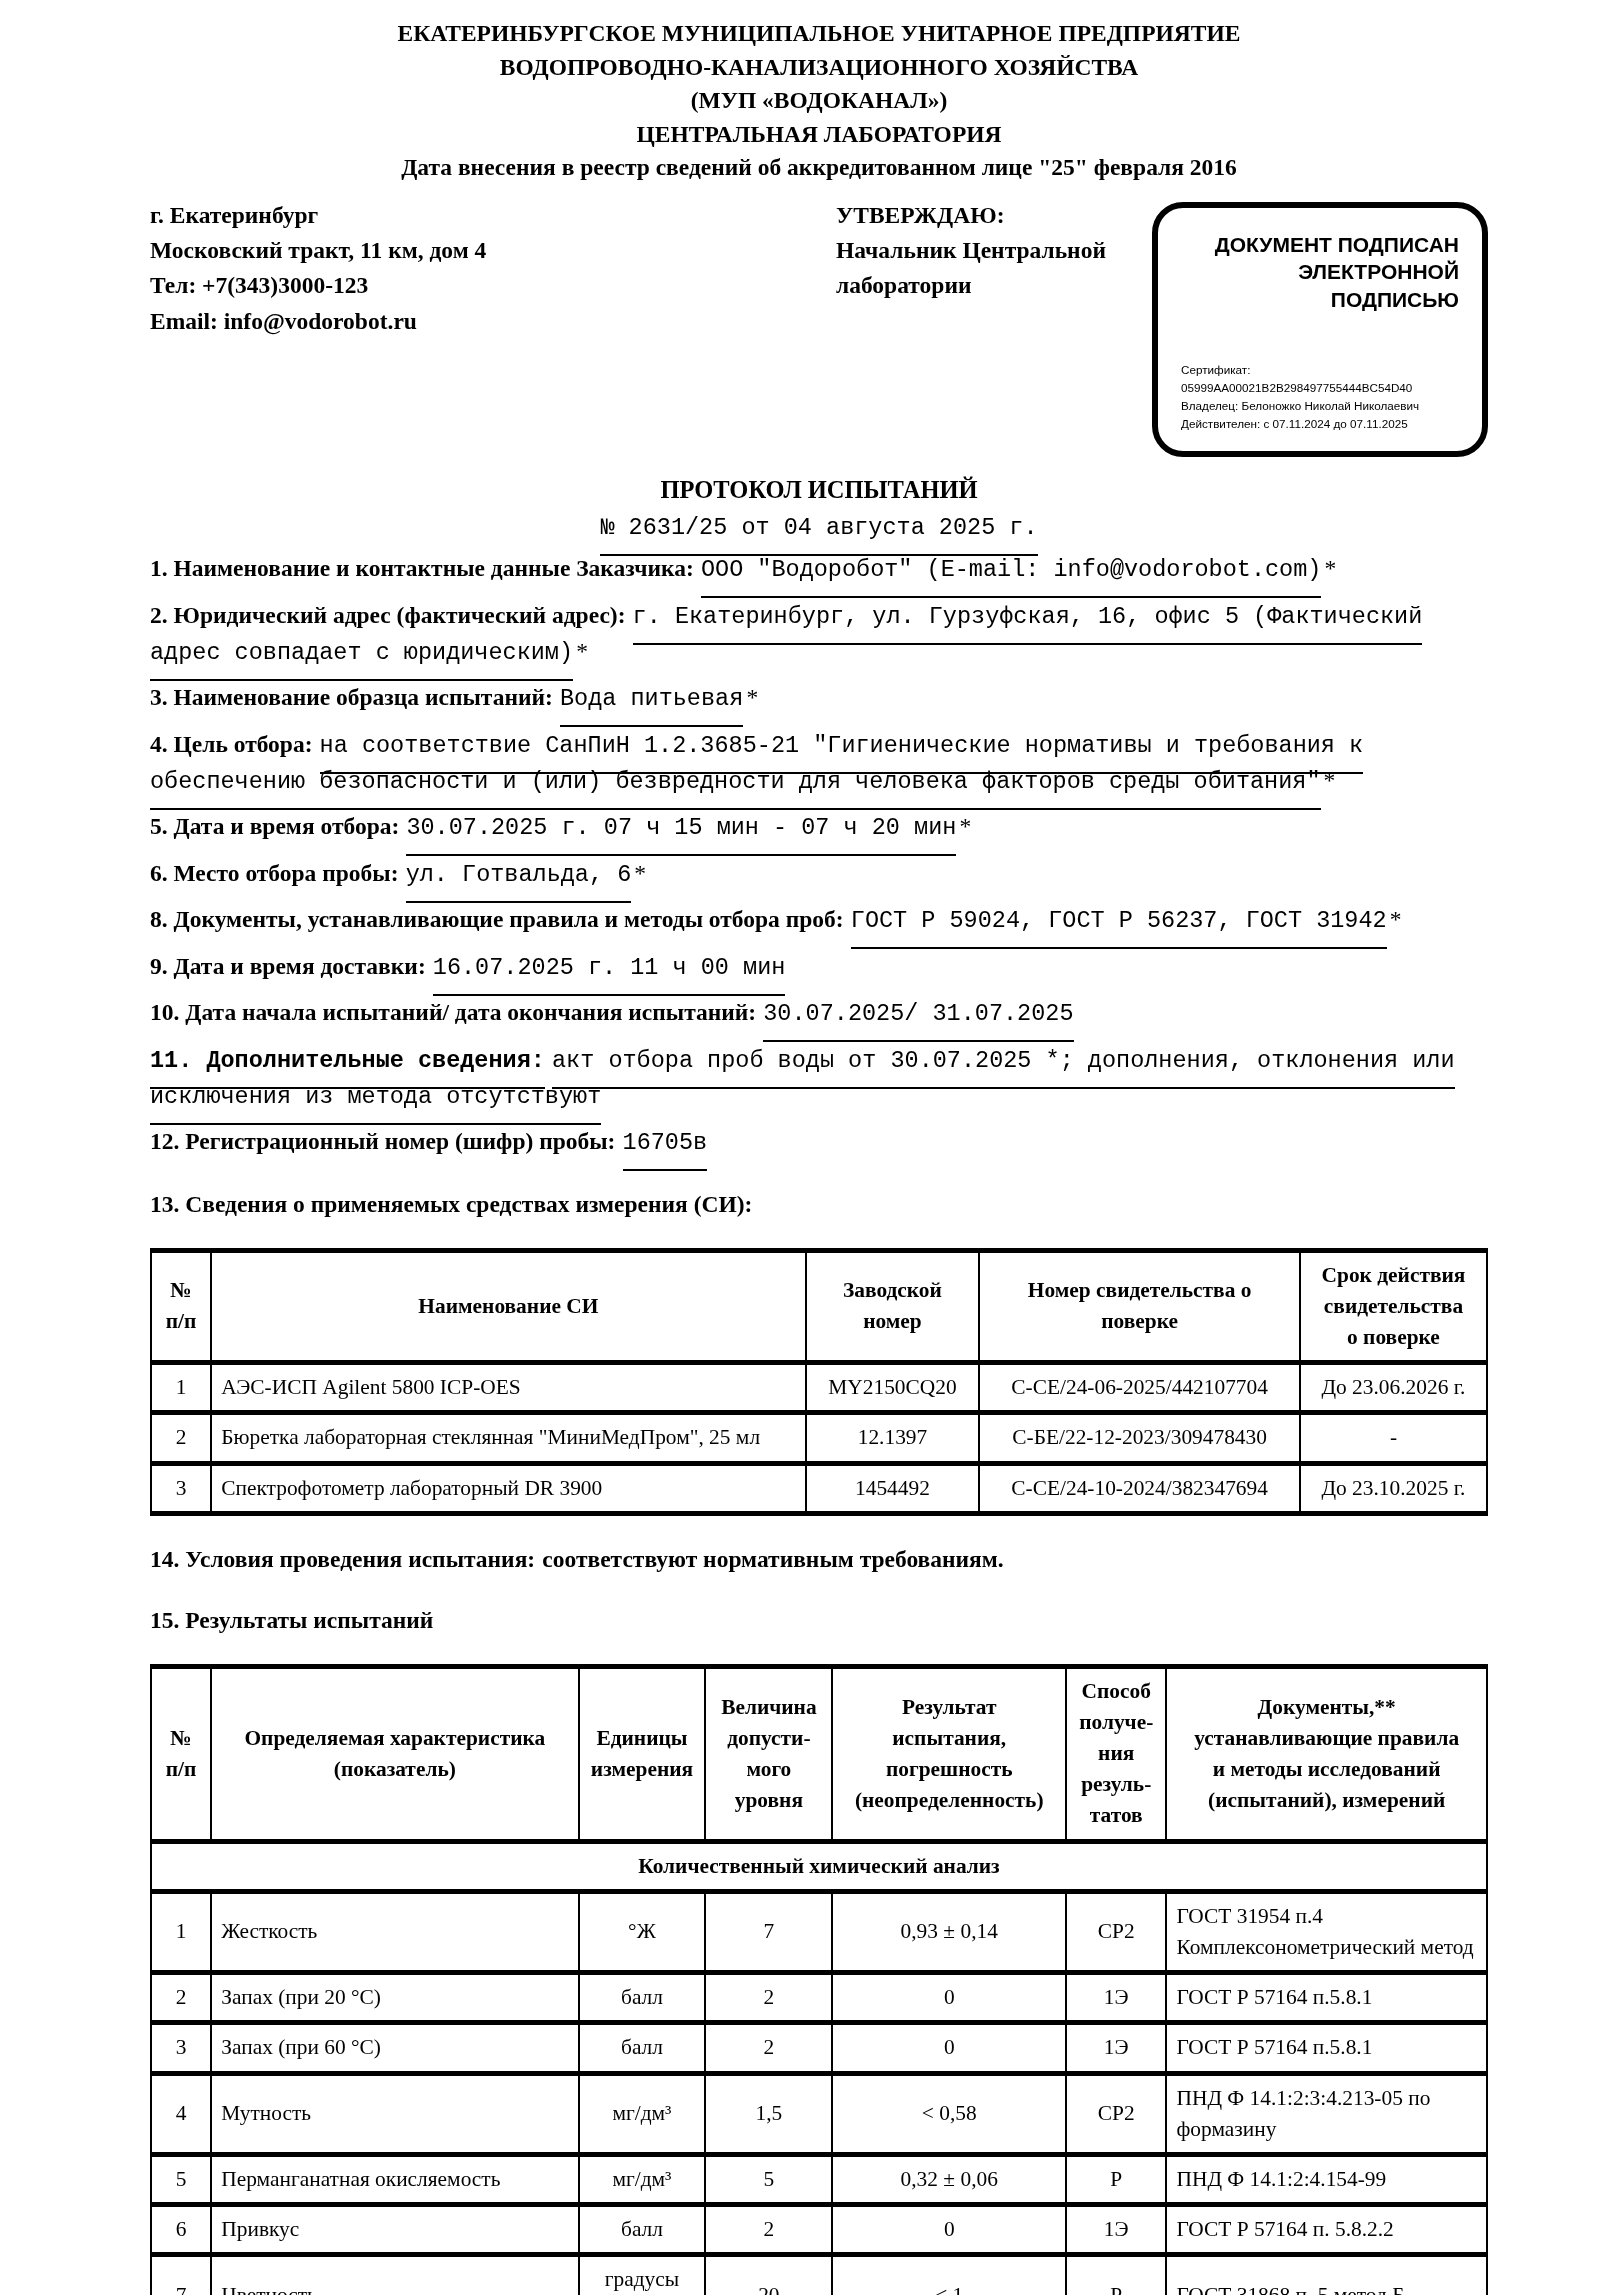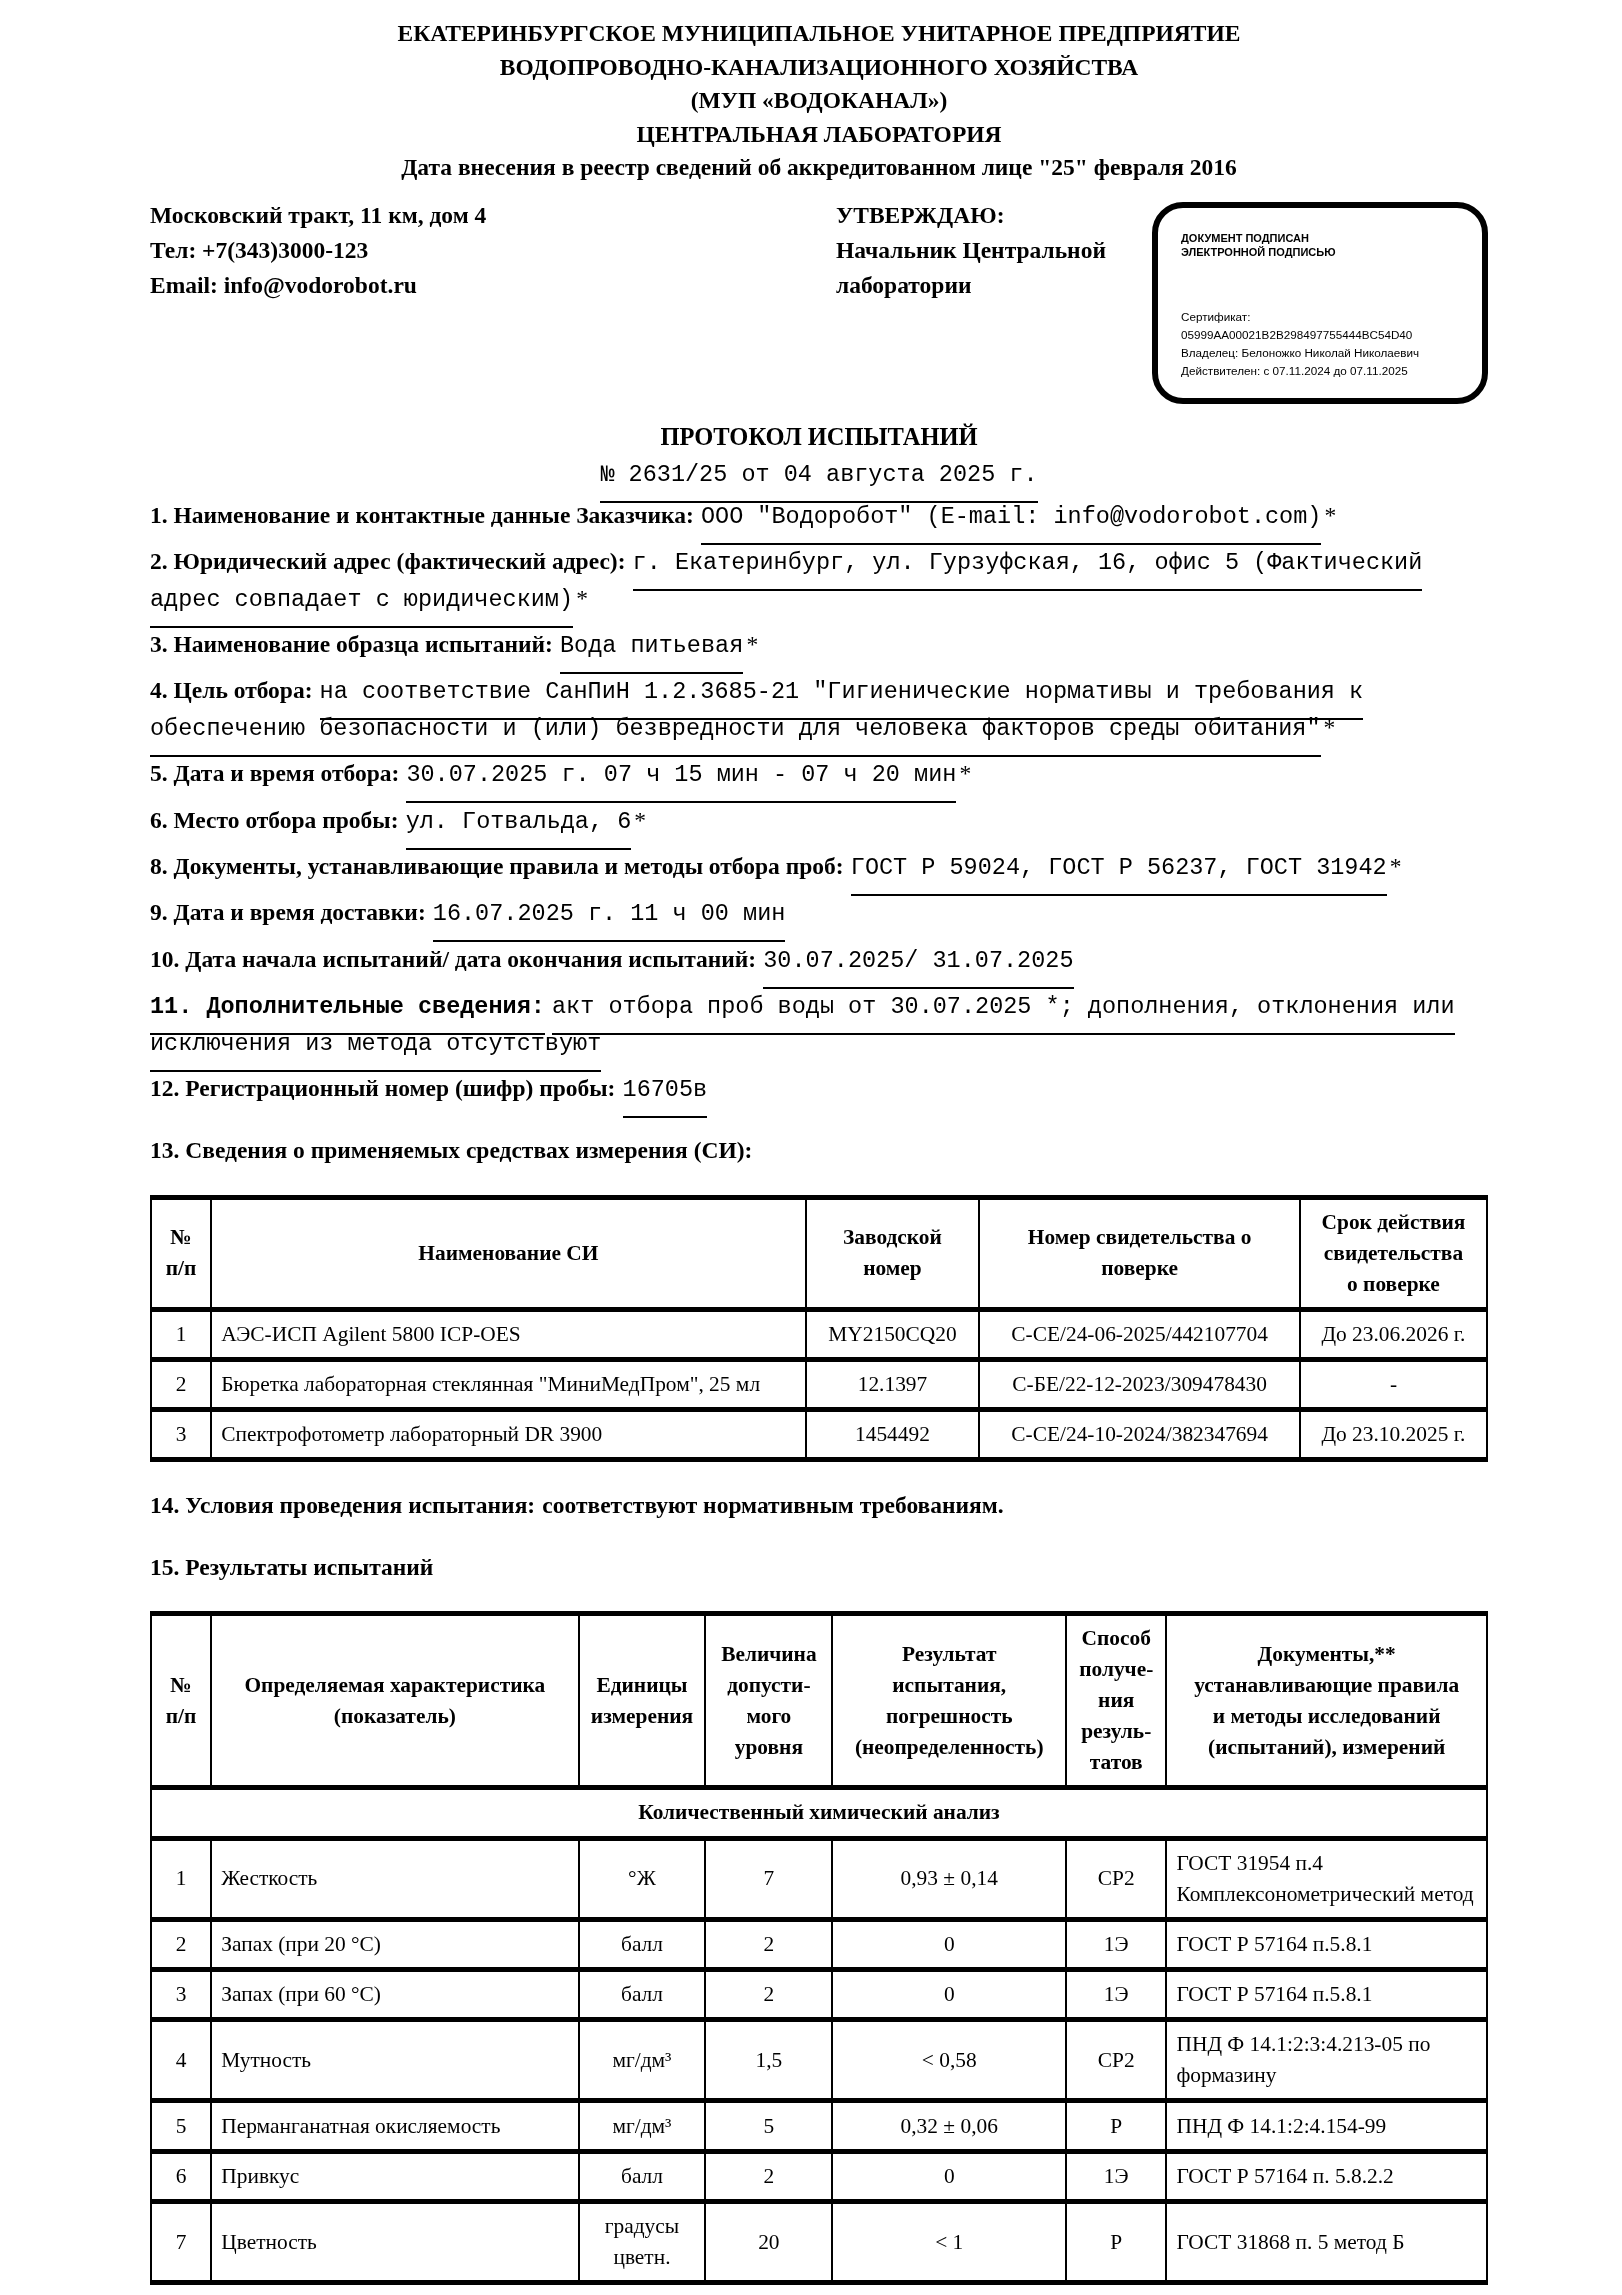--- a/index.html
+++ b/index.html
@@ -25,21 +25,21 @@
     box-sizing: border-box;
     border: 6.1px solid #000;
     border-radius: 31px;
     min-height: 168px;
     padding: 23px 23px 18px 23px;
     font-family: "Liberation Sans", "DejaVu Sans", sans-serif;
     display: flex;
     flex-direction: column;
     margin-top: 4.1px;
   }
-  .sig-title { text-align: left; font-size: 11px; font-weight: 600; line-height: 1.3; }
+  .sig-title { text-align: right; font-size: 21px; font-weight: 600; line-height: 1.3; }
   .sig-certs { margin-top: auto; padding-top: 48px; font-size: 11.7px; line-height: 1.55; }
   .sig-certs p { margin: 0; }
   
   .protocol-title { text-align: center; font-weight: bold; font-size: 24.5px; margin: 18.4px 0 0 0; }
   .protocol-number { text-align: center; margin: 9.2px 0 0 0; }
   
   .items p { margin: 10.2px 0; line-height: 1.5; }
   .lbl { font-weight: bold; }
   .val { margin-left: 7.1px; }
   .u { border-bottom: 2.5px solid #000; padding-bottom: 13px; font-family: Liberation Mono, monospace; }
@@ -74,20 +74,21 @@
   <div class="org-header">
     <p>ЕКАТЕРИНБУРГСКОЕ МУНИЦИПАЛЬНОЕ УНИТАРНОЕ ПРЕДПРИЯТИЕ</p>
     <p>ВОДОПРОВОДНО-КАНАЛИЗАЦИОННОГО ХОЗЯЙСТВА</p>
     <p>(МУП «ВОДОКАНАЛ»)</p>
     <p>ЦЕНТРАЛЬНАЯ ЛАБОРАТОРИЯ</p>
     <p>Дата внесения в реестр сведений об аккредитованном лице  "25" февраля 2016</p>
   </div>
 
   <div class="top-row">
     <div class="contacts">
+      <p>г. Екатеринбург</p>
       <p>Московский тракт, 11 км, дом 4</p>
       <p>Тел: +7(343)3000-123</p>
       <p>Email: info@vodorobot.ru</p>
     </div>
     <div class="approval">
       <p>УТВЕРЖДАЮ:</p>
       <p>Начальник Центральной</p>
       <p>лаборатории</p>
     </div>
     <div class="sig-box">

